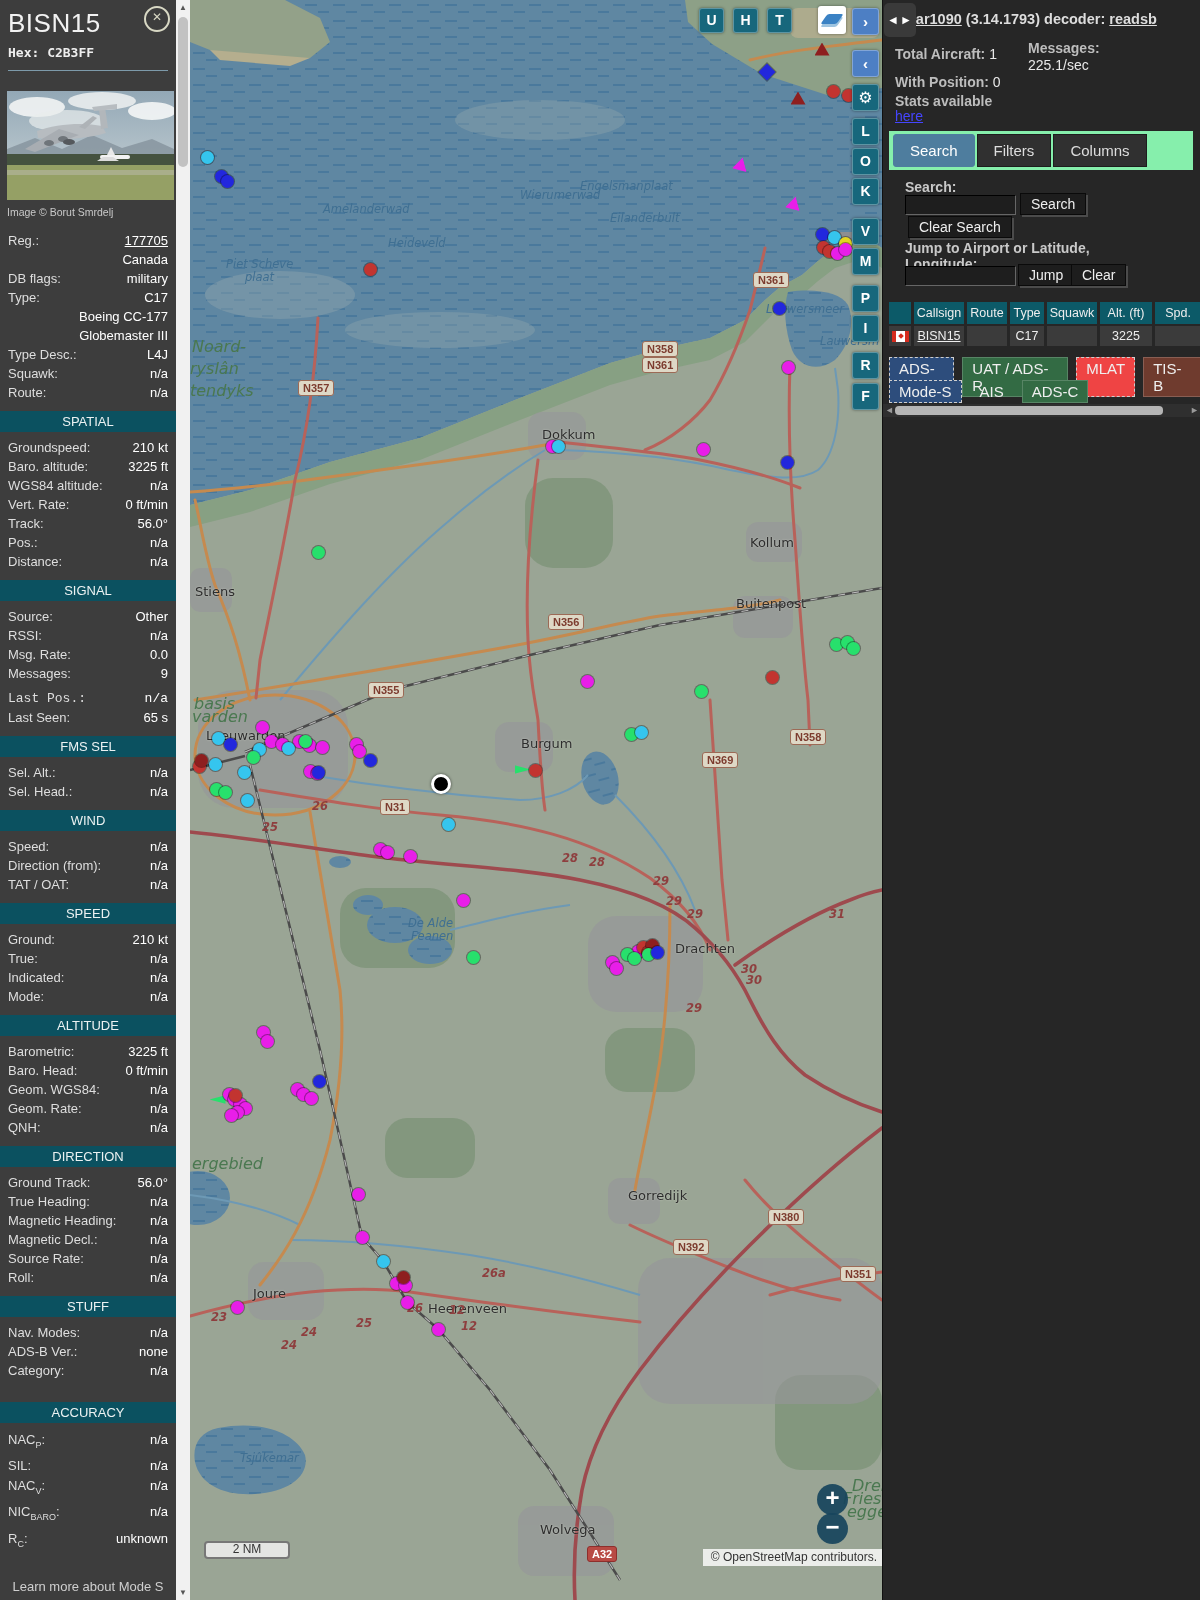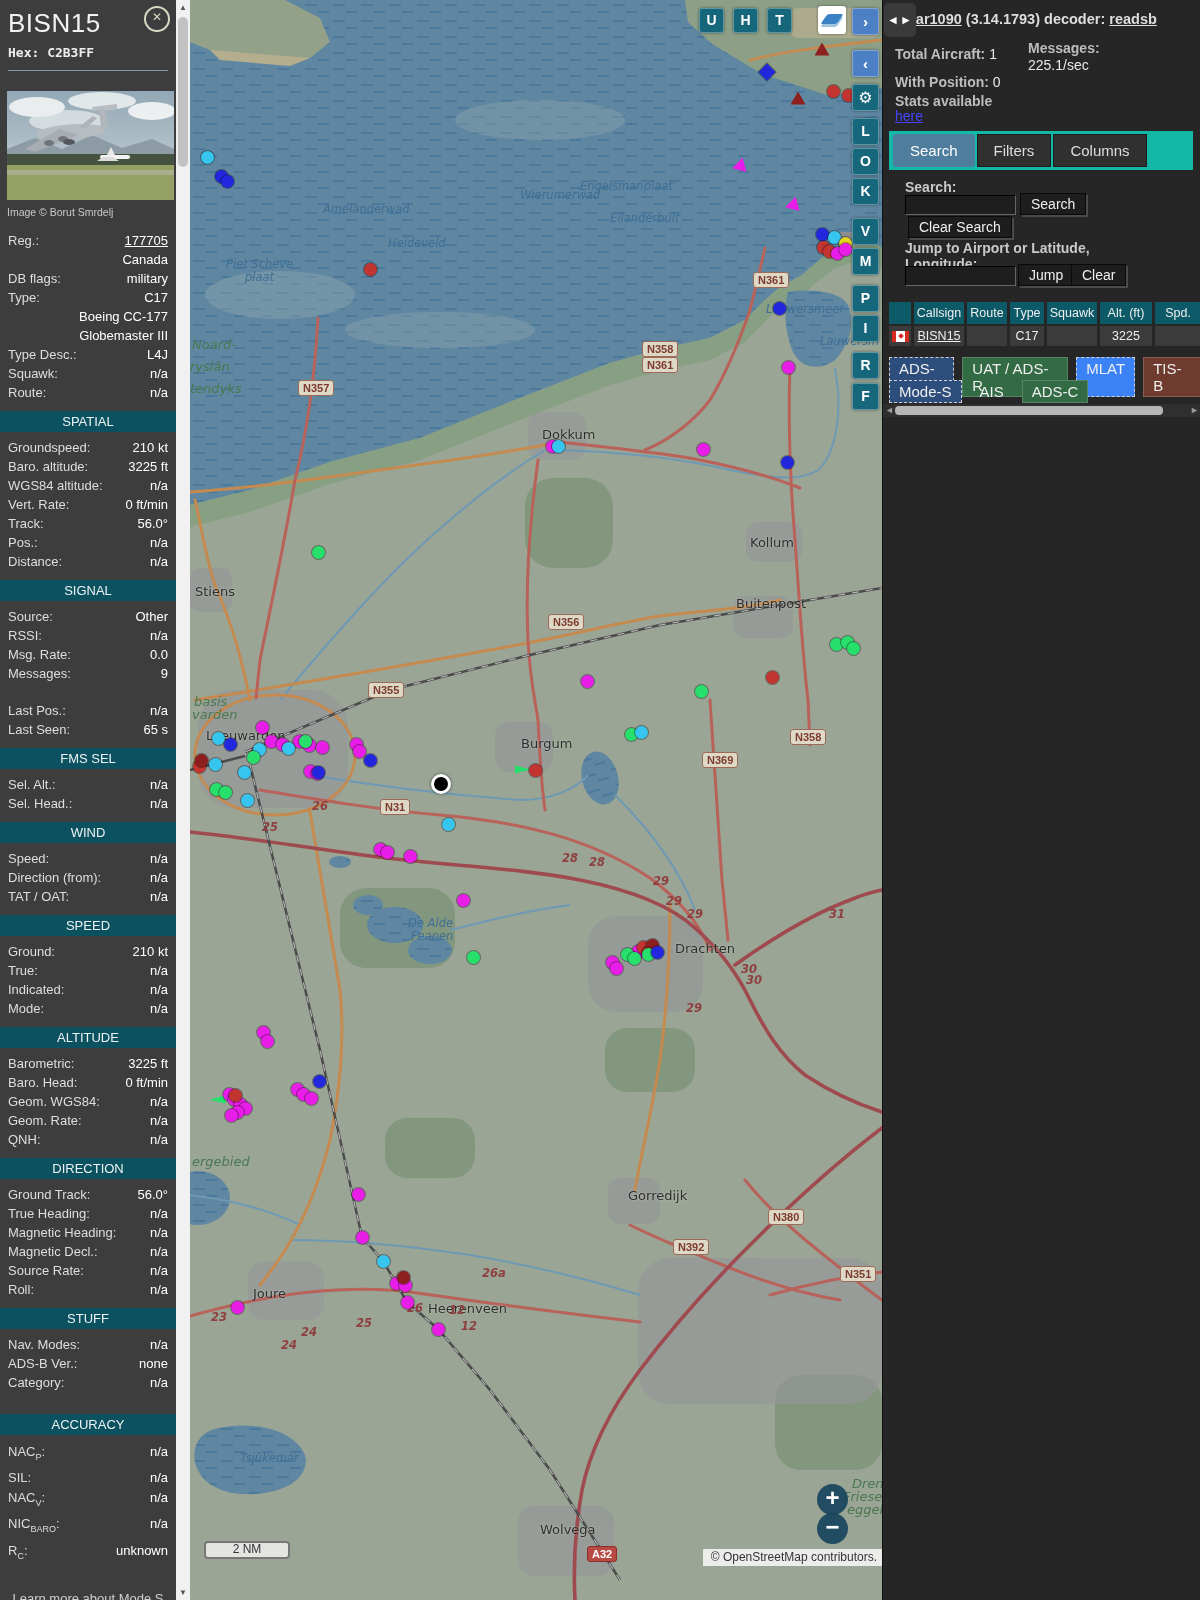--- a/index.html
+++ b/index.html
@@ -29,21 +29,21 @@
   #sb-scroll{position:absolute;left:176px;top:0;width:14px;height:1600px;background:#f1f1f1;}
   #sb-scroll .arr{position:absolute;left:0;width:14px;height:15px;color:#555;font-size:8px;
                   text-align:center;line-height:15px;background:#f1f1f1;}
   #sb-scroll .thumb{position:absolute;left:2px;top:17px;width:10px;height:150px;background:#c2c2c2;border-radius:5px;}
   
   #map{position:absolute;left:190px;top:0;width:692px;height:1600px;background:#9aa595;overflow:hidden;}
   #map svg{position:absolute;left:0;top:0;}
   .lbl{position:absolute;white-space:nowrap;font-family:"DejaVu Sans",sans-serif;}
   .lbl-town{font-size:13px;color:#2d2d2d;text-shadow:0 0 2px rgba(240,240,230,.55);}
   .lbl-water{font-size:11.5px;font-style:italic;color:#3f6f92;}
-  .lbl-green{font-size:13px;font-style:italic;color:#4a7850;}
+  .lbl-green{font-size:16px;font-style:italic;color:#4a7850;}
   .lbl-exit{font-size:11.5px;font-style:italic;font-weight:bold;color:#8e3f3f;}
   .shield{position:absolute;background:#ded8c6;border:1.5px solid #9c6a56;color:#7c3b2e;
           font-size:11px;font-weight:bold;padding:0 4px;border-radius:3px;line-height:14px;text-align:center;}
   .shield.mw{background:#b84a44;border-color:#8e2e2c;color:#fff;}
   .marker{position:absolute;width:13px;height:13px;border-radius:50%;box-shadow:0 0 0 1px rgba(0,0,0,.35);}
   .marker.dia{border-radius:0;transform:rotate(45deg);width:12px;height:12px;}
   .marker.tri{border-radius:0;box-shadow:none;width:15px;height:13px;
               clip-path:polygon(50% 0,100% 100%,0 100%);}
   .marker.arR{border-radius:0;box-shadow:none;width:16px;height:12px;clip-path:polygon(0 15%,100% 50%,0 85%);}
   .marker.arL{border-radius:0;box-shadow:none;width:16px;height:12px;clip-path:polygon(100% 15%,0 50%,100% 85%);}
@@ -73,21 +73,21 @@
   #panel{position:absolute;left:882px;top:0;width:318px;height:1600px;background:#262626;
          border-left:1px solid #101010;color:#d9d9d9;}
   #nav-toggle{position:absolute;left:1px;top:3px;width:32px;height:34px;background:#3a3a3a;border-radius:5px;
               color:#fff;text-align:center;line-height:34px;font-size:12px;letter-spacing:1px;cursor:pointer;z-index:3;}
   #app-title{position:absolute;left:28px;top:11px;font-size:14.5px;font-weight:bold;color:#ddd;white-space:nowrap;z-index:2;}
   #app-title a{color:#ddd;}
   .stat{position:absolute;font-size:14px;color:#c9c9c9;white-space:nowrap;}
   .stat b{color:#bdbdbd;}
   .stat .v{font-weight:normal;color:#e8e8e8;}
   a.blue{color:#4545ff;}
-  #tabsbar{position:absolute;left:6px;top:131px;width:300px;height:36px;background:#14b8a6;padding:3px 0 0 4px;}
+  #tabsbar{position:absolute;left:6px;top:131px;width:300px;height:36px;background:#86efac;padding:3px 0 0 4px;}
   .tab{display:inline-block;padding:7px 16px;font-size:15px;background:#303030;color:#ddd;
        border:1px solid #1d1d1d;margin-right:2px;cursor:pointer;}
   .tab.active{background:#4e7d9e;color:#fff;border-color:#4e7d9e;border-radius:3px;}
   .plabel{position:absolute;font-size:14px;font-weight:bold;color:#c9c9c9;}
   .pinput{position:absolute;width:103px;height:18px;background:#1e1e1e;border:1px solid #666;
           border-top-color:#000;border-left-color:#000;color:#eee;font-size:13px;padding:0 3px;}
   .pbtn{position:absolute;background:#1d1d1d;color:#eee;font-size:14px;border:1px solid #0a0a0a;
         box-shadow:2px 2px 0 #4b4b4b;padding:2px 10px;cursor:pointer;font-family:"Liberation Sans",sans-serif;}
   #actable{position:absolute;left:6px;top:302px;font-size:12.5px;}
   .trh,.trd{display:flex;}
@@ -227,21 +227,21 @@
           <span class="v">n/a</span>
         </div>
         <div class="row">
           <span class="l">Msg. Rate:</span>
           <span class="v">0.0</span>
         </div>
         <div class="row">
           <span class="l">Messages:</span>
           <span class="v">9</span>
         </div>
-        <div class="row" style="margin-top: 18px;">
+        <div class="row" style="margin-top: 6px; font-family: Liberation Mono, monospace;">
           <span class="l">Last Pos.:</span>
           <span class="v">n/a</span>
         </div>
         <div class="row">
           <span class="l">Last Seen:</span>
           <span class="v">65 s</span>
         </div>
         <div class="sec">FMS SEL</div>
         <div class="row">
           <span class="l">Sel. Alt.:</span>
@@ -718,21 +718,21 @@
           <div class="c" style="width: 40px;"></div>
           <div class="c" style="width: 34px;">C17</div>
           <div class="c" style="width: 50px;"></div>
           <div class="c" style="width: 52px;">3225</div>
           <div class="c" style="width: 46px;"></div>
         </div>
       </div>
     <div class="badges" style="top:357px;">
         <div class="badge dashed" style="background: rgb(45, 77, 124);">ADS-B</div>
         <div class="badge solid" style="background: rgb(51, 107, 68);">UAT / ADS-R</div>
-        <div class="badge dashed" style="background: #3b82f6;">MLAT</div>
+        <div class="badge dashed" style="background: #ef4444;">MLAT</div>
         <div class="badge solid" style="background: rgb(111, 59, 46);">TIS-B</div>
       </div>
     <div class="badges" style="top:380px;">
         <div class="badge dashed" style="background: rgb(45, 77, 124);">Mode-S</div>
         <div class="badge none">AIS</div>
         <div class="badge solid" style="background: rgb(51, 107, 68);">ADS-C</div>
       </div>
     <div id="hscroll">
       <div class="harr" style="left:2px;">◄</div>
       <div class="hthumb"></div>

